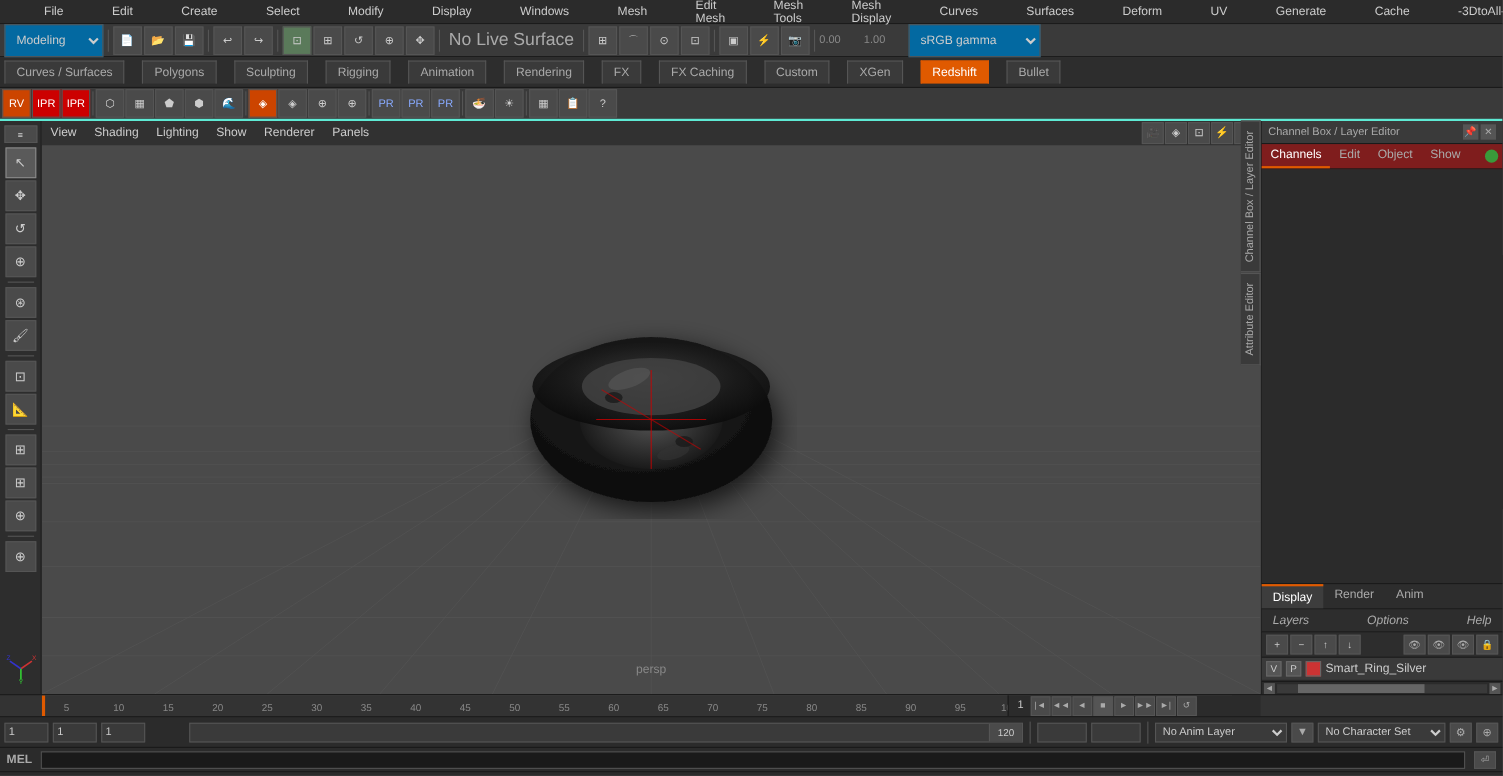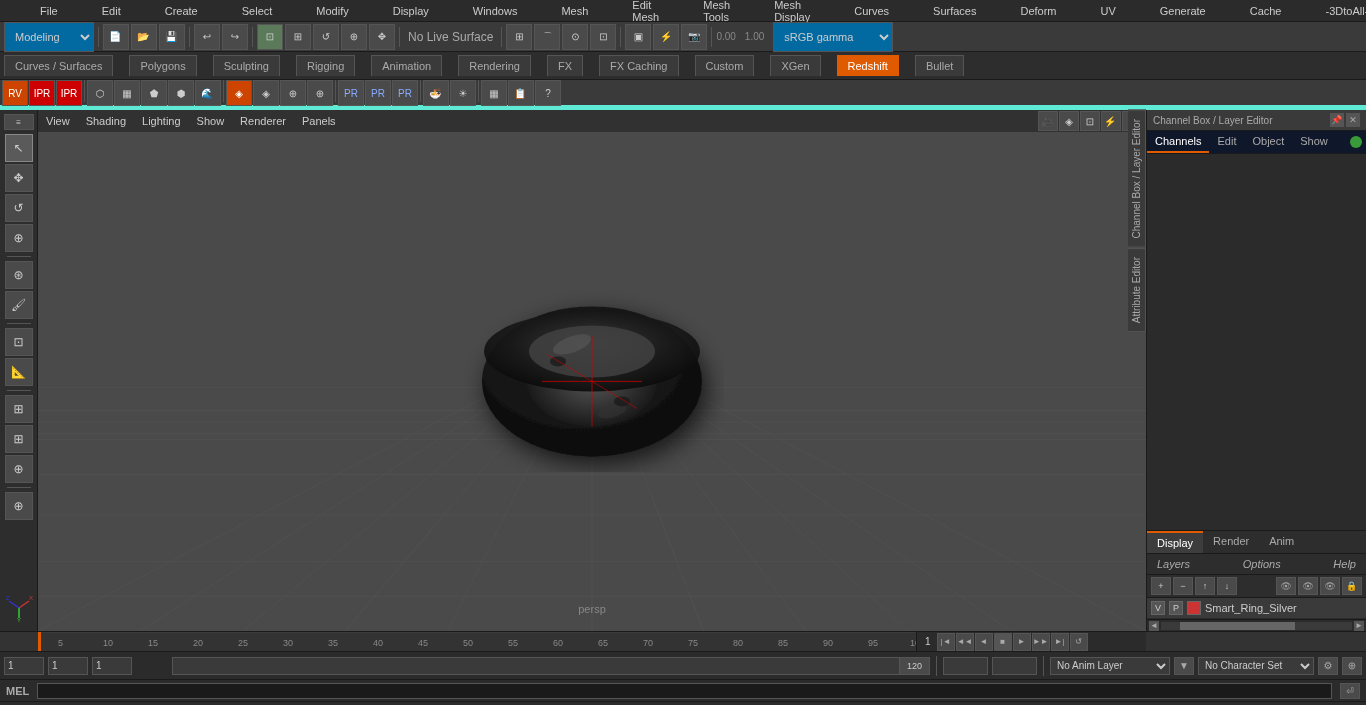--- a/index.html
+++ b/index.html
@@ -12,34 +12,34 @@
     }
     .menu-item { padding: 2px 6px; cursor: pointer; color: #ccc; font-size: 11px; margin-left: 30px; }
 
     
     #toolbar1 {
       display: flex; align-items: center; background: #3a3a3a; height: 30px;
       padding: 0 4px; gap: 2px; border-bottom: 1px solid #1a1a1a;
     }
     .tb-btn { background: #0369a1; border: 1px solid #555; color: #ccc; padding: 1px 6px; font-size: 11px; cursor: pointer; height: 30px; white-space: nowrap; }
     .tb-sep { width: 1px; background: #555; height: 20px; margin: 0 2px; }
-    .tb-label { color: #aaa; font-size: 12px; padding: 0 4px; }
+    .tb-label { color: #aaa; font-size: 16px; padding: 0 4px; }
 
     
     #tab-bar {
       display: flex; align-items: center; background: #2d2d2d; height: 28px;
       padding: 0 4px; gap: 16px; border-bottom: 1px solid #1a1a1a;
     }
     .tab { padding: 4px 10px; cursor: pointer; color: #aaa; font-size: 11px; background: #3a3a3a; border: 1px solid #555; border-bottom: none; }
     .tab.active { background: #e05a00; color: #fff; border-color: #e05a00; }
 
     
     #icon-toolbar {
-      display: flex; background: #3a3a3a; height: 30px;
-      padding: 0 2px; gap: 1px; border-bottom: 5px solid #5eead4;
+      display: flex; align-items: center; background: #3a3a3a; height: 30px;
+      padding: 0 2px; gap: 1px; border-bottom: 2px solid #5eead4;
     }
     .icon-btn { width: 26px; height: 26px; background: #4a4a4a; border: 1px solid #555; display: flex; align-items: center; justify-content: center; cursor: pointer; font-size: 10px; color: #ccc; flex-shrink: 0; }
     .icon-sep { width: 1px; background: #555; height: 22px; margin: 0 1px; }
 
     
     #left-toolbar {
       width: 38px; background: #2d2d2d; display: flex; flex-direction: column;
       align-items: center; padding: 4px 2px; gap: 2px; border-right: 1px solid #1a1a1a;
     }
     .lt-btn { width: 28px; height: 28px; background: #4a4a4a; border: 1px solid #555; display: flex; align-items: center; justify-content: center; cursor: pointer; font-size: 12px; color: #ccc; }
@@ -79,21 +79,21 @@
       width: 220px; background: #2b2b2b; border-left: 1px solid #1a1a1a;
       display: flex; flex-direction: column;
     }
     #channel-box-header {
       display: flex; align-items: center; justify-content: space-between;
       background: #3a3a3a; padding: 3px 6px; border-bottom: 1px solid #1a1a1a;
     }
     .cb-title { color: #aaa; font-size: 10px; }
     .cb-btn { width: 14px; height: 14px; background: #555; border: none; color: #aaa; font-size: 9px; cursor: pointer; display: flex; align-items: center; justify-content: center; }
     #channel-tabs {
-      display: flex; background: #0f172a; border-bottom: 1px solid #1a1a1a;
+      display: flex; background: #7f1d1d; border-bottom: 1px solid #1a1a1a;
     }
     .ch-tab { padding: 4px 8px; cursor: pointer; color: #aaa; font-size: 11px; }
     .ch-tab.active { color: #fff; border-bottom: 2px solid #e05a00; }
     #channel-content { flex: 1; overflow-y: auto; background: #2b2b2b; }
 
     
     #display-tabs {
       display: flex; background: #2d2d2d; border-bottom: 1px solid #1a1a1a;
       border-top: 1px solid #1a1a1a;
     }
@@ -227,21 +227,21 @@
   <button class="icon-btn">⊞</button>
   <button class="icon-btn">⌒</button>
   <button class="icon-btn">⊙</button>
   <button class="icon-btn">⊡</button>
   <div class="tb-sep"></div>
   <button class="icon-btn">▣</button>
   <button class="icon-btn">⚡</button>
   <button class="icon-btn">📷</button>
   <div class="tb-sep"></div>
   <span style="font-size:10px; color:#888;">0.00</span>
-  <span style="font-size:10px; color:#888; margin:0 7px;">1.00</span>
+  <span style="font-size:10px; color:#888; margin:0 19px;">1.00</span>
   <select class="tb-btn" style="width:120px;">
     <option>sRGB gamma</option>
   </select>
 </div>
 
 <div id="tab-bar">
   <div class="tab">Curves / Surfaces</div>
   <div class="tab">Polygons</div>
   <div class="tab">Sculpting</div>
   <div class="tab">Rigging</div>

